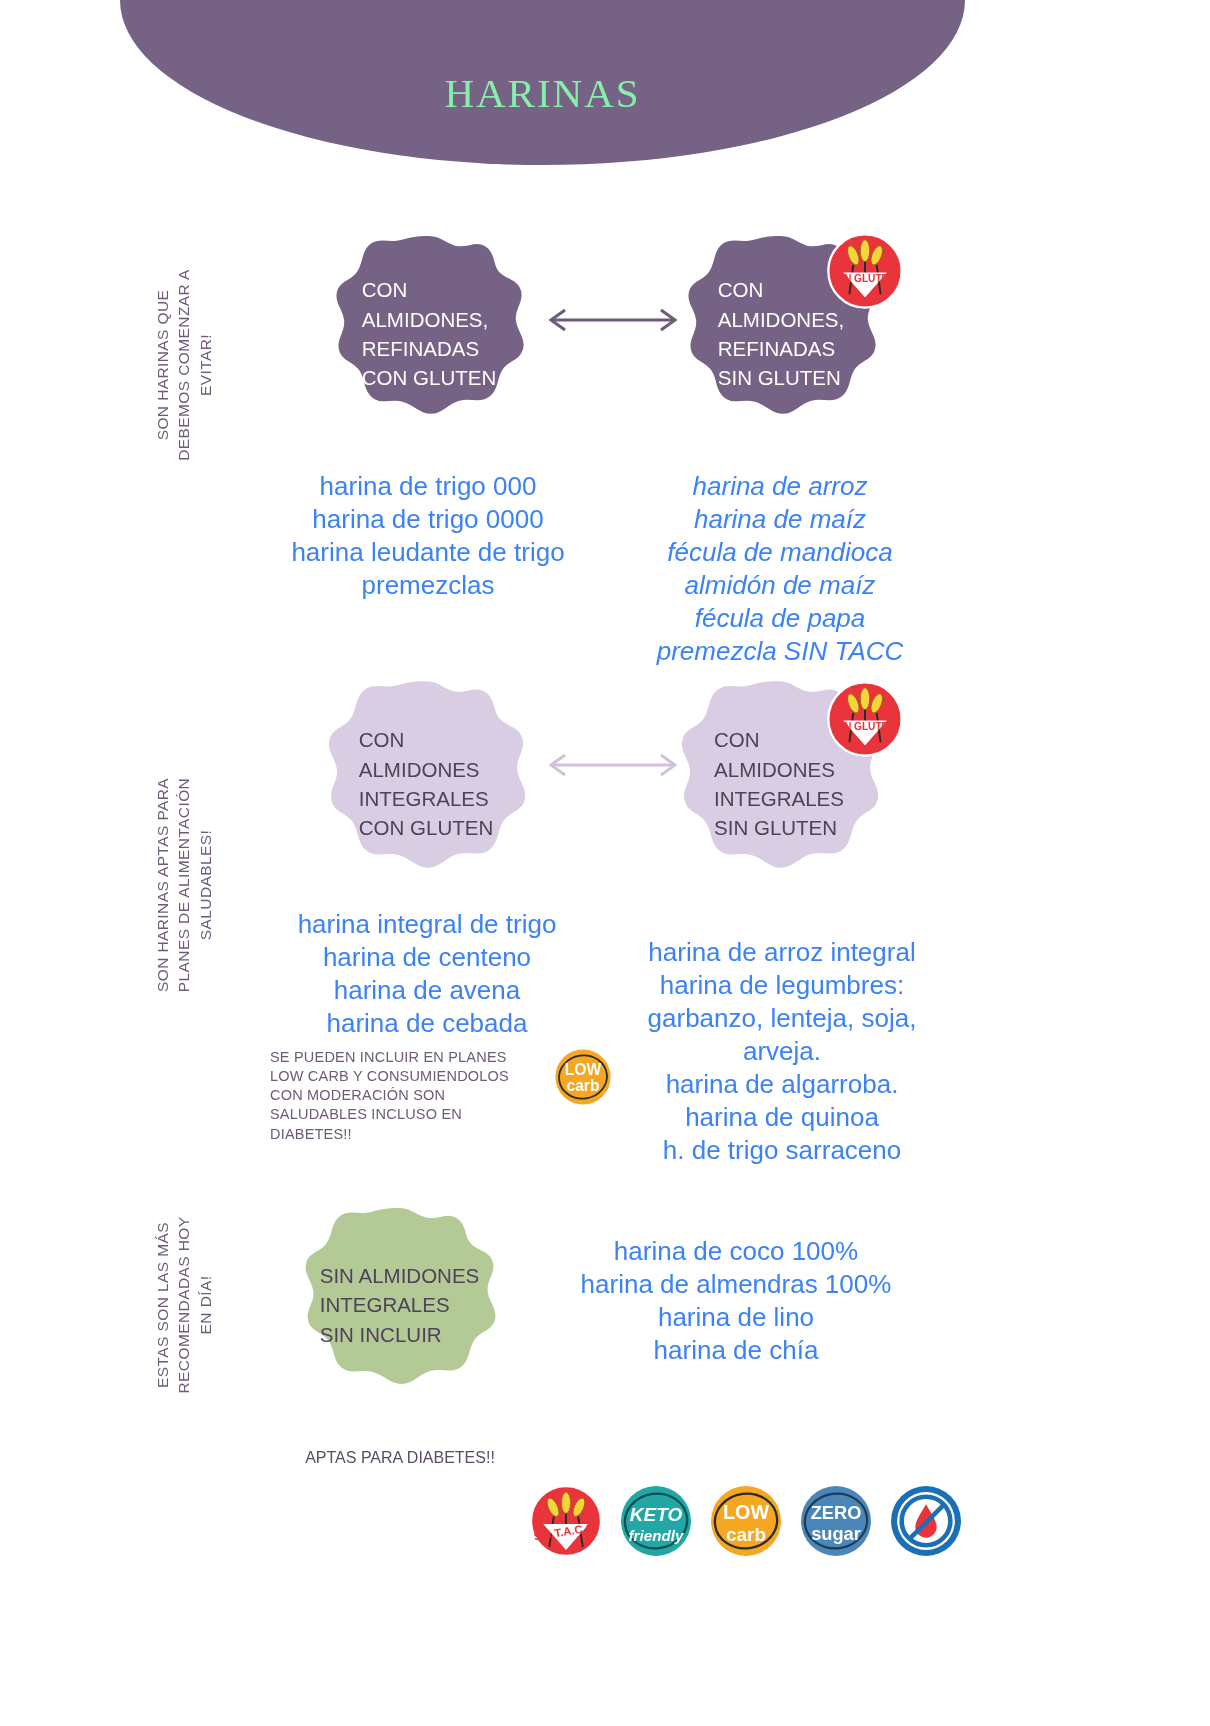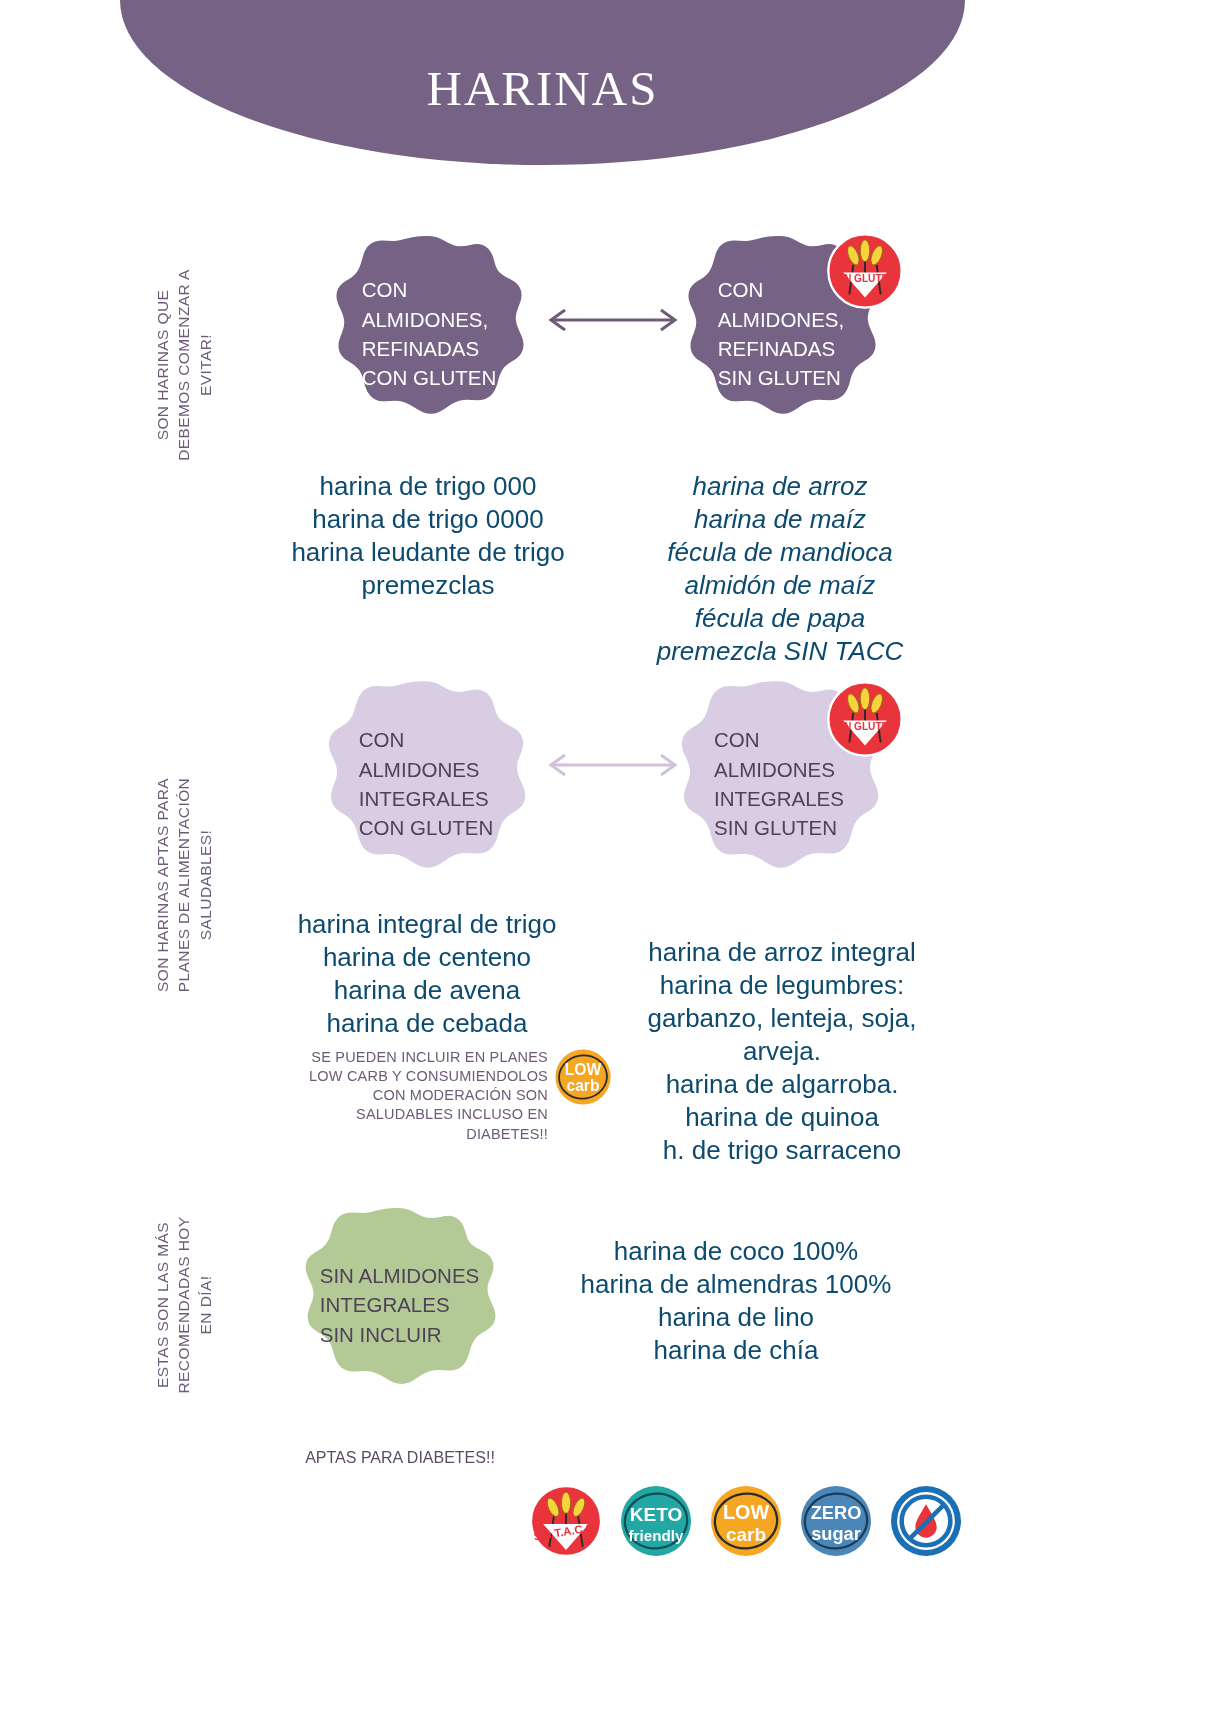--- a/index.html
+++ b/index.html
@@ -19,22 +19,22 @@
     width:845px; height:330px;
     background:#756284;
     border-radius:50%;
     display:flex;
     align-items:flex-end;
     justify-content:center;
     padding-bottom:48px;
   }
   .header-title{
     font-family:"Liberation Serif", serif;
-    color:#ffffff;
-    font-size:49px;
+    color:#86efac;
+    font-size:41px;
     letter-spacing:2px;
     font-weight:400;
     margin-top:17px;
   }
 
   
   .side-label{
     position:absolute;
     transform-origin:left top;
     transform:rotate(-90deg);
@@ -65,34 +65,34 @@
   .blob-dark .blob-text{ color:#ffffff; font-size:20.5px; }
   .blob-light .blob-text{ color:#4e4158; font-size:20.5px; }
   .blob-green .blob-text{ color:#4e4158; font-size:20.5px; }
 
   
   .arrow{ position:absolute; }
 
   
   .flour-list{
     position:absolute;
-    color:#0c4a6e;
+    color:#3b82f6;
     font-size:26px;
     line-height:1.27;
     text-align:center;
     white-space:pre-line;
   }
   .flour-list.left-align{ text-align:center; }
 
   .fine-note{
     position:absolute;
     color:#6d5b78;
     font-size:14.5px;
     line-height:1.32;
-    text-align:right;
+    text-align:left;
     letter-spacing:.2px;
     white-space:pre-line;
   }
   .small-center{
     position:absolute;
     color:#5b4c66;
     font-size:16px;
     text-align:center;
     white-space:pre-line;
     margin-top:37px;
@@ -287,21 +287,21 @@
       <g stroke="#2b2b2b" stroke-width="2.5" fill="none">
         <line x1="34" y1="44" x2="28" y2="84"></line>
         <line x1="50" y1="40" x2="50" y2="86"></line>
         <line x1="66" y1="44" x2="72" y2="84"></line>
       </g>
       <polygon points="20,54 80,54 50,88" fill="#ffffff"></polygon>
       <text x="50" y="69" font-family="Liberation Sans, sans-serif" font-size="15" font-weight="bold" fill="#e8343a" text-anchor="middle" transform="rotate(-9 50 69)">Sin T.A.C.C.</text>
     </svg>
   </div>
 
-  <div class="badge" style="position:relative;">
+  <div class="badge" style="position:relative;font-style:italic;">
     <svg width="76" height="76" viewBox="0 0 100 100">
       <circle cx="50" cy="50" r="46" fill="#23a7a4"></circle>
       <ellipse cx="50" cy="50" rx="41" ry="36" fill="none" stroke="#0d4f52" stroke-width="3" transform="rotate(-7 50 50)"></ellipse>
       <text x="50" y="50" font-family="Liberation Sans, sans-serif" font-size="25" font-weight="bold" fill="#ffffff" text-anchor="middle">KETO</text>
       <text x="50" y="76" font-family="Liberation Sans, sans-serif" font-size="20" font-weight="bold" fill="#ffffff" text-anchor="middle">friendly</text>
     </svg>
   </div>
 
   <div class="badge" style="position:relative;">
     <svg width="76" height="76" viewBox="0 0 100 100">

